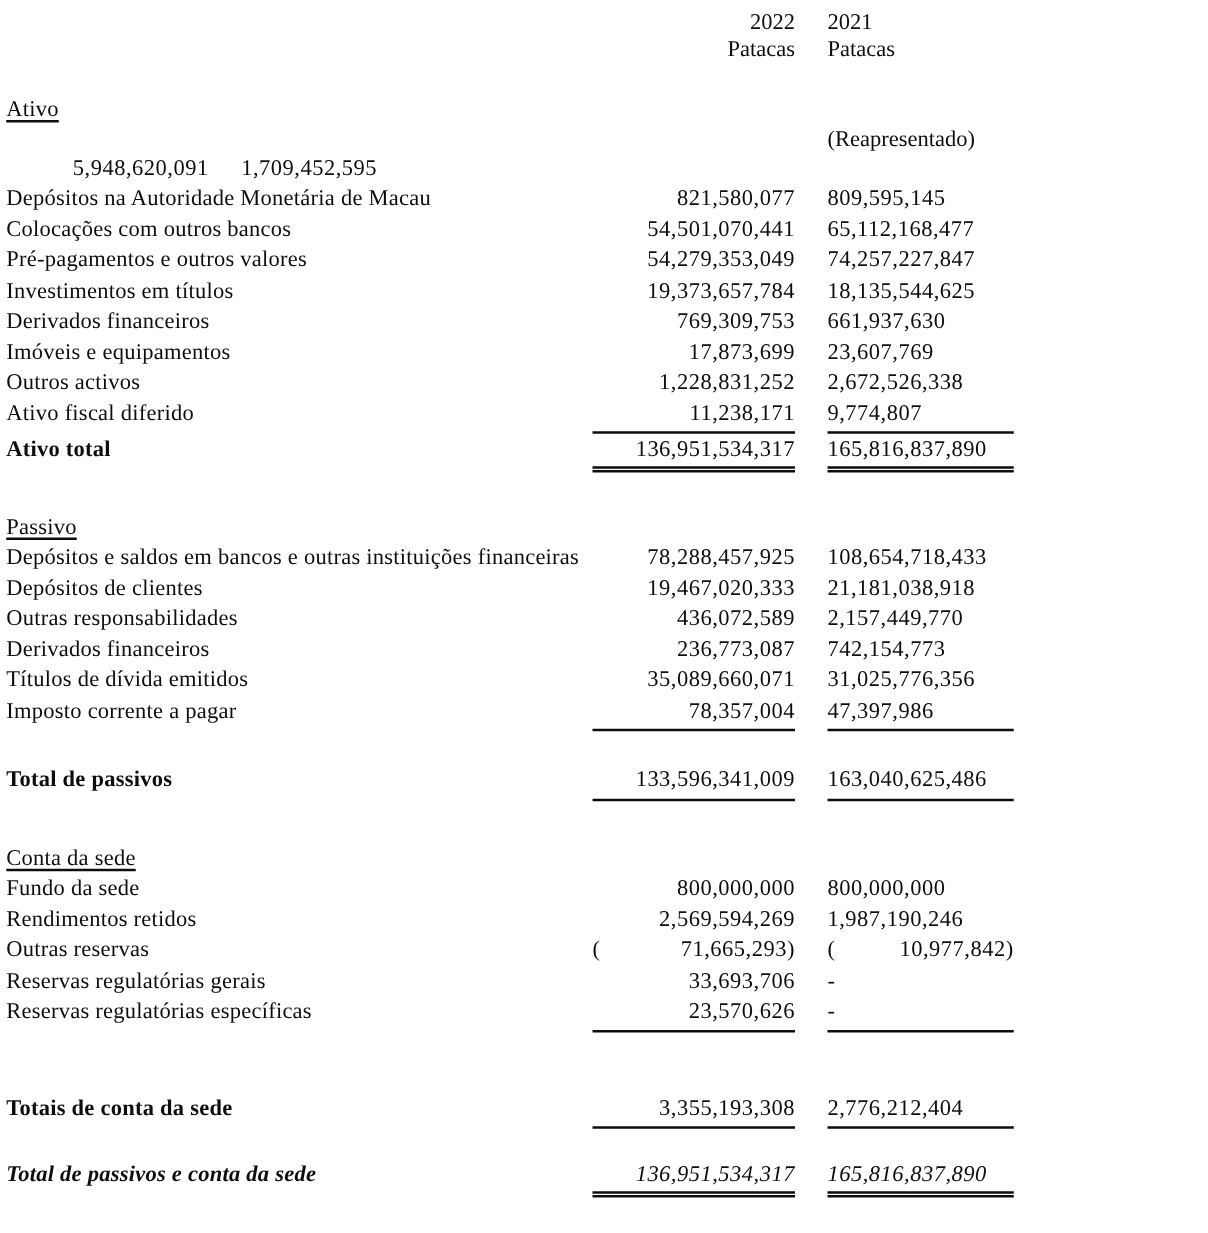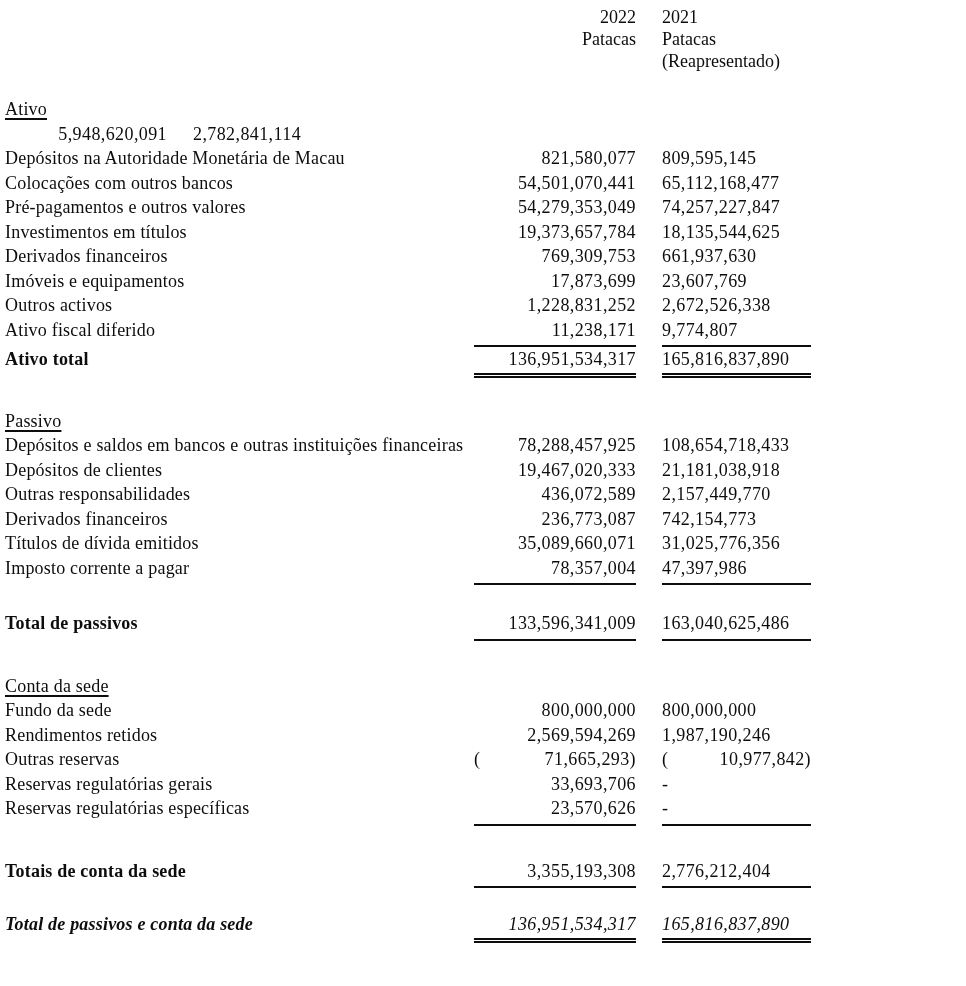--- a/index.html
+++ b/index.html
@@ -29,51 +29,51 @@
     content: ""; position: absolute; left: 0; right: 0; bottom: -5px;
     border-top: 2px solid #0d0d0d;
   }
   .paren-cell { display: flex; justify-content: space-between; }
   
   .mt-sec-ativo   { margin-top: 25px; }
   .mt-total-ativo { }
   .mt-sec-passivo { margin-top: 34px; }
   .mt-total-pass  { margin-top: 26px; }
   .mt-sec-sede    { margin-top: 33px; }
-  .mt-total-sede  { margin-top: 33px; font-family: Liberation Serif, serif; }
+  .mt-total-sede  { margin-top: 48px; font-family: Liberation Serif, serif; }
   .mt-grand       { margin-top: 24px; font-style: italic; }
 </style>
 </head>
 <body>
 
 <div class="doc">
 
   <div class="row hdr-row">
     <div class="lbl"></div>
     <div class="c22">2022</div>
     <div class="c21">2021</div>
   </div>
   <div class="row hdr-row">
     <div class="lbl"></div>
     <div class="c22">Patacas</div>
     <div class="c21">Patacas</div>
   </div>
+  <div class="row mt-sec-ativo">
+    <div class="lbl"><span class="title">Ativo</span></div>
+  </div>
+
   <div class="row hdr-row">
     <div class="lbl"></div>
     <div class="c22"></div>
     <div class="c21">(Reapresentado)</div>
   </div>
 
-  <div class="row mt-sec-ativo">
-    <div class="lbl"><span class="title">Ativo</span></div>
-  </div>
-
   <div class="row">
     <div class="c22 num">5,948,620,091</div>
-    <div class="c21 num">2,782,841,114</div>
+    <div class="c21 num">1,709,452,595</div>
   </div>
   <div class="row">
     <div class="lbl">Depósitos na Autoridade Monetária de Macau</div>
     <div class="c22 num">821,580,077</div>
     <div class="c21 num">809,595,145</div>
   </div>
   <div class="row">
     <div class="lbl">Colocações com outros bancos</div>
     <div class="c22 num">54,501,070,441</div>
     <div class="c21 num">65,112,168,477</div>

